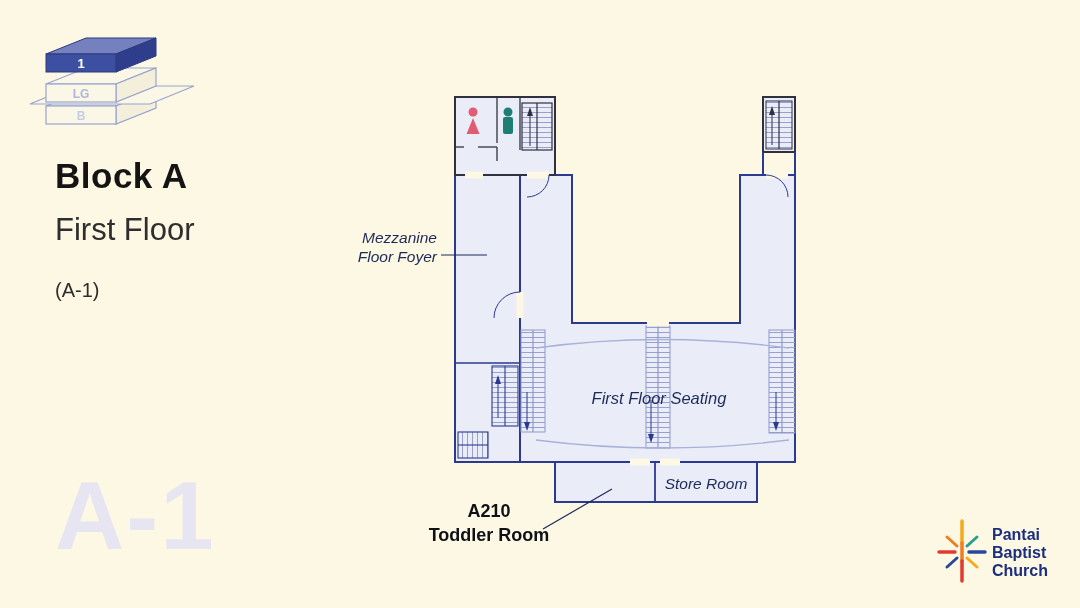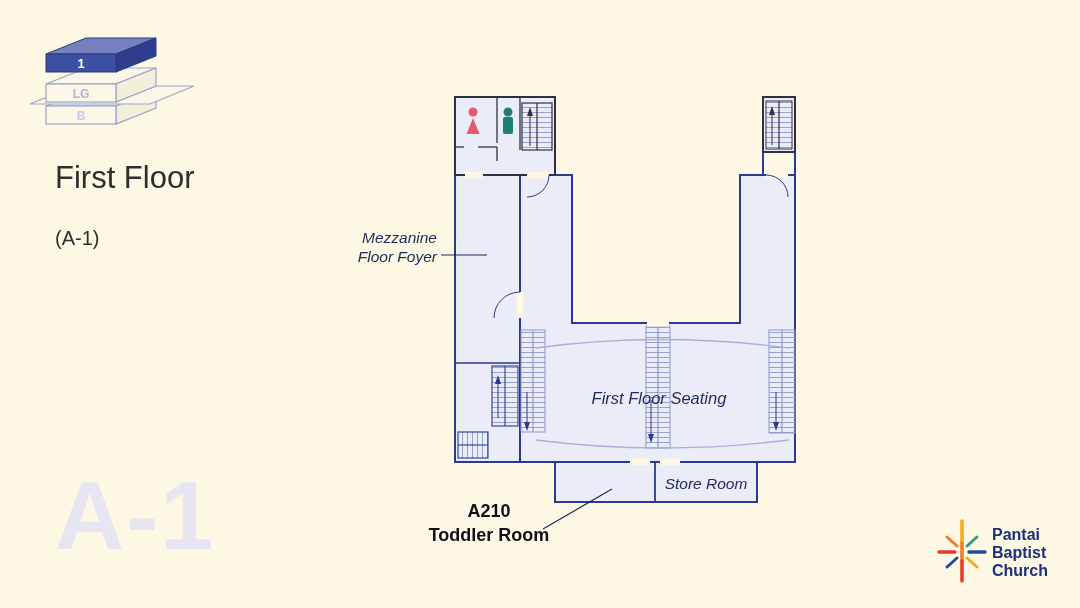--- a/index.html
+++ b/index.html
@@ -1,33 +1,34 @@
 <!DOCTYPE html>
 <html><head>
 <meta charset="utf-8">
 <style>
   html,body{margin:0;padding:0;}
   body{width:1080px;height:608px;font-family:"Liberation Sans","DejaVu Sans",sans-serif;}
   .canvas{position:relative;width:1080px;height:608px;background:#FCF8E3;overflow:hidden;}
   .title-block{position:absolute;left:55px;top:158px;color:#141414;}
   .title-block .block-name{font-size:35px;font-weight:800;letter-spacing:.5px;line-height:1.0;}
-  .title-block .floor-name{font-size:31px;font-weight:400;color:#2E2E2E;line-height:1.1;margin-top:3px;}
+  .title-block .floor-name{font-size:31px;font-weight:400;color:#2E2E2E;line-height:1.1;margin-top:20px;}
   .title-block .floor-code{font-size:20px;color:#2E2E2E;margin-top:32px;}
   .watermark{position:absolute;left:55px;top:468px;font-size:96px;font-weight:800;color:#E8E5F2;letter-spacing:2px;line-height:1;}
   svg{position:absolute;left:0;top:0;}
   text{font-family:"Liberation Sans","DejaVu Sans",sans-serif;}
   .lbl-italic{font-style:italic;fill:#1E2A5C;}
   .lbl-bold{font-weight:700;fill:#101018;}
 </style>
 </head>
 <body>
 
 <div class="canvas">
 
   <div class="title-block">
+    <div class="block-name">Block A</div>
     <div class="floor-name">First Floor</div>
     <div class="floor-code">(A-1)</div>
   </div>
 
   <div class="watermark">A-1</div>
 
   <svg width="1080" height="608" viewBox="0 0 1080 608">
     <defs>
       <pattern id="hatchH" width="6" height="5" patternUnits="userSpaceOnUse">
         <line x1="0" y1="2.5" x2="6" y2="2.5" stroke="#98A1CE" stroke-width="1"></line>

